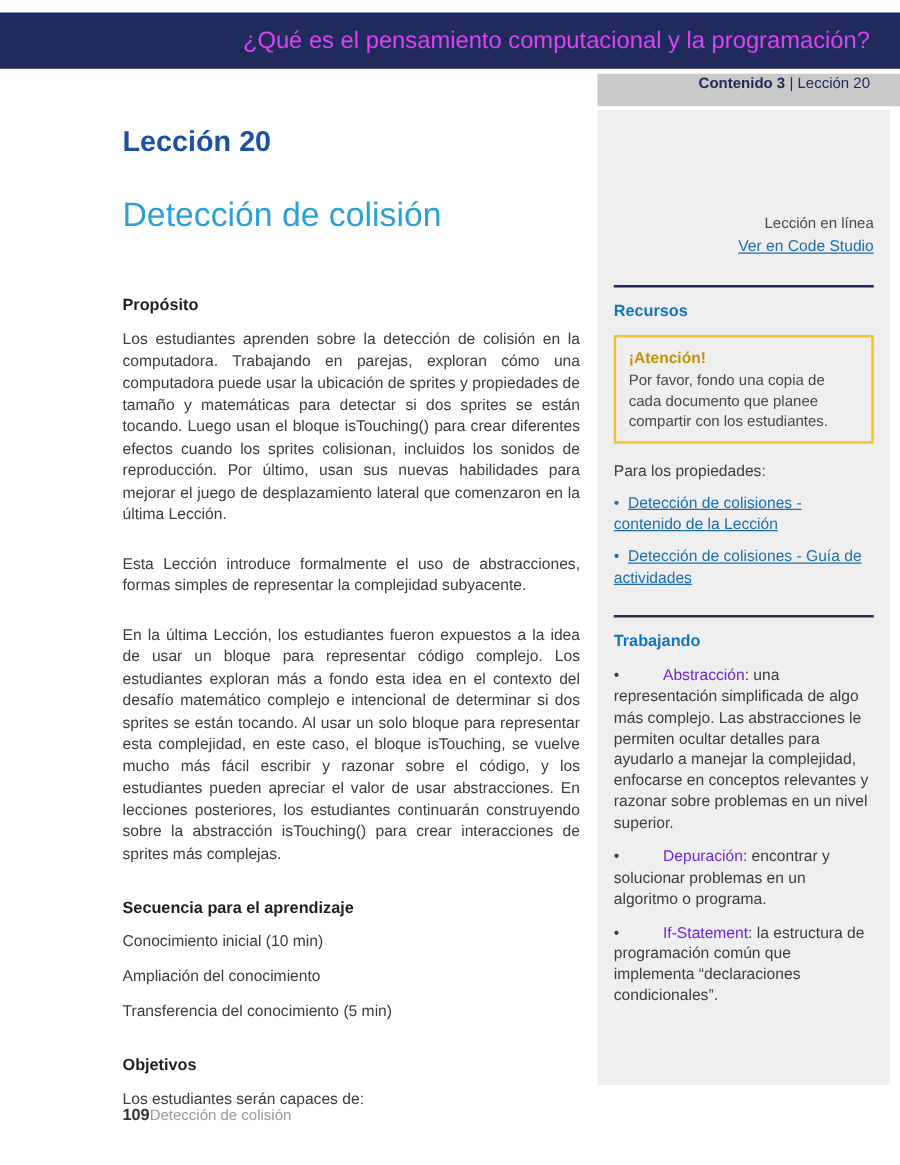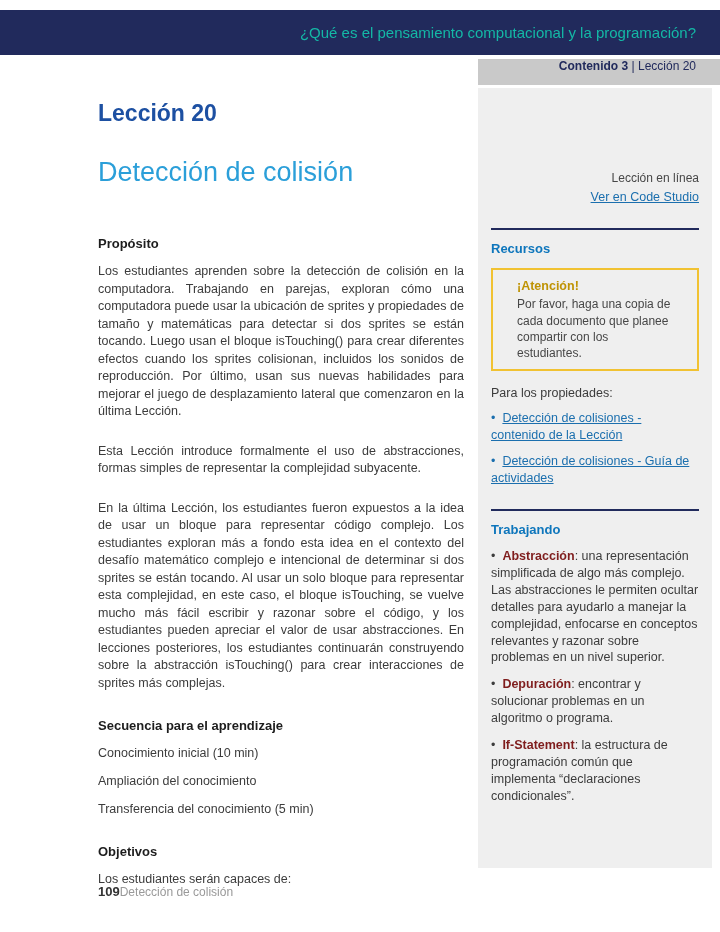--- a/index.html
+++ b/index.html
@@ -13,21 +13,21 @@
   }
   .page { position:relative; width:720px; height:932px; background:#fff; }
 
   
   .navy-bar {
     position:absolute; top:10px; left:0; right:0; height:45px;
     background:var(--navy,#212a5c);
     display:flex; align-items:center; justify-content:flex-end;
     padding-right:24px;
   }
-  .header-title { color:#14b8a6; font-size:15px; }
+  .header-title { color:#d946ef; font-size:19px; }
 
   
   .breadcrumb-bar {
     position:absolute; top:59px; left:478px; right:0; height:26px;
     background:var(--bar-gray,#c9c9c9);
     display:flex; justify-content:flex-end;
     padding-right:24px;
     font-size:12px; color:var(--navy,#212a5c); white-space:pre;
   }
   .bc-bold { font-weight:bold; }
@@ -49,30 +49,30 @@
     padding:10px 13px;
     font-size:12.5px; line-height:1.35; color:#3c3c3c;
   }
   .online-block { margin-top:72px; text-align:right; }
   .online-label { font-size:12px; color:#474747; margin-bottom:3px; }
   .link { color:var(--link-blue,#1b6fae); font-size:12.5px; cursor:pointer; }
   .divider { border:none; border-top:2px solid var(--navy,#212a5c); margin:22px 0 10px; }
   .side-heading { color:var(--section-blue,#0e76bc); font-size:13px; font-weight:bold; margin:0 0 10px; }
   .attention {
     border:2px solid var(--attention-border,#f1c232);
-    padding:8px 24px; margin:0 0 14px;
+    padding:8px 10px; margin:0 0 14px;
   }
   .attention-title { color:var(--attention-gold,#bf9304); font-weight:bold; font-size:12.5px; margin-bottom:2px; }
   .attention-body { font-size:12px; line-height:1.35; color:#474747; }
   .students-label { font-size:12.5px; margin-bottom:8px; }
   .link-item { margin-bottom:9px; }
   .bullet { margin-right:7px; color:#3c3c3c; }
   .bullet.blue { color:var(--link-blue,#1b6fae); }
   .vocab-item { margin-bottom:10px; }
-  .vocab-term { font-weight:bold; color:#7f1d1d; }
+  .vocab-term { font-weight:normal; color:#6d28d9;margin-left:28px; }
 
   
   .footer {
     position:absolute; top:884px; left:98px; right:65px;
     display:flex; align-items:center; 
   }
   .page-number { font-size:13px; font-weight:bold; color:#333333; }
   .footer-title { font-size:12px; color:var(--footer-gray,#999999); }
 </style>
 </head>
@@ -112,21 +112,21 @@
       <div class="online-label">Lección en línea</div>
       <a href="#" class="link">Ver en Code Studio</a>
     </div>
 
     <hr class="divider">
 
     <h4 class="side-heading">Recursos</h4>
 
     <div class="attention">
       <div class="attention-title">¡Atención!</div>
-      <div class="attention-body">Por favor, haga una copia de cada documento que planee compartir con los estudiantes.</div>
+      <div class="attention-body">Por favor, fondo una copia de cada documento que planee compartir con los estudiantes.</div>
     </div>
 
     <div class="students-label">Para los propiedades:</div>
 
     <p class="link-item"><span class="bullet blue">•</span><a href="#" class="link">Detección de colisiones - contenido de la Lección</a></p>
     <p class="link-item"><span class="bullet blue">•</span><a href="#" class="link">Detección de colisiones - Guía de actividades</a></p>
 
     <hr class="divider">
 
     <h4 class="side-heading">Trabajando</h4>

